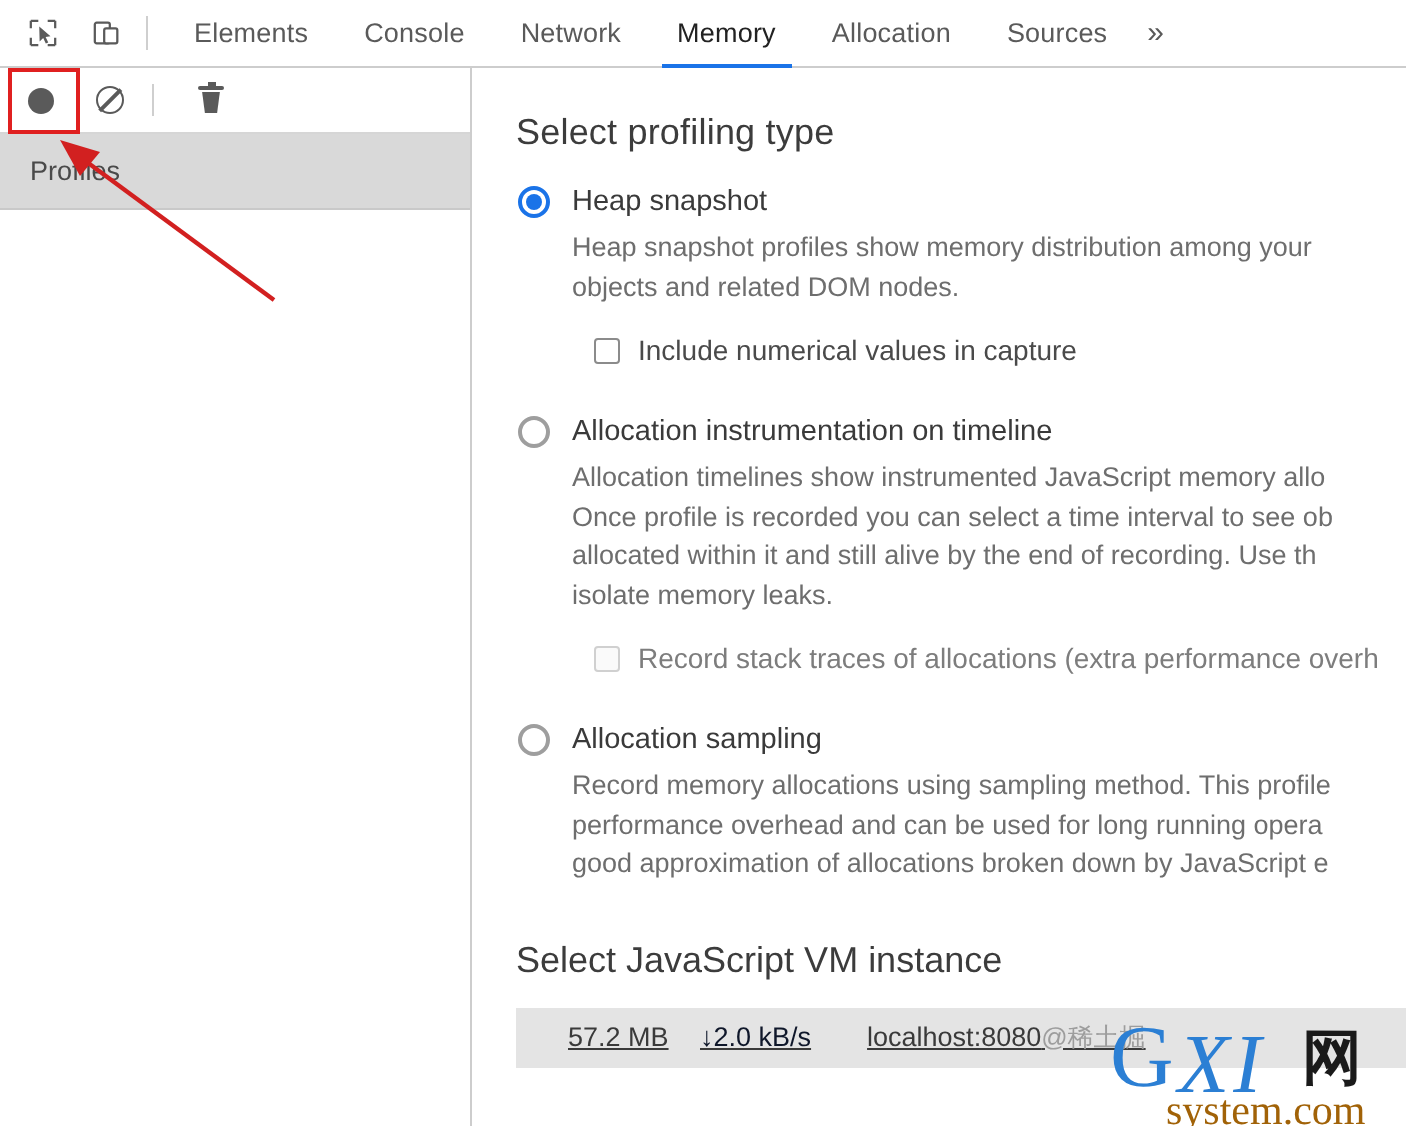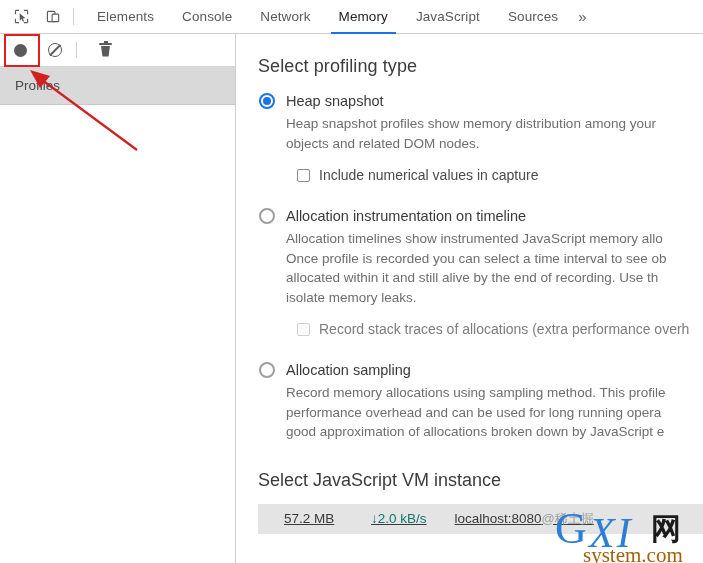--- a/index.html
+++ b/index.html
@@ -275,21 +275,21 @@
     display: flex;
     align-items: center;
     width: 445px;
     box-sizing: border-box;
     padding-left: 26px;
     font-size: 13.5px;
     color: #3a3a3a;
     text-decoration: underline;
   }
   .vm-size { min-width: 66px; }
-  .vm-rate { color: #0f766e; margin-right: 28px; white-space: nowrap; margin-left: 21px; }
+  .vm-rate { color: #0f172a; margin-right: 28px; white-space: nowrap; }
   .vm-host { color: #3a3a3a; }
   .vm-extra {
     color: #9d9d9d;
     font-size: 13px;
     white-space: nowrap;
   }
 
   
   .anno-box {
     position: absolute;
@@ -384,21 +384,21 @@
       <div class="tab">
         <span>Console</span>
       </div>
       <div class="tab">
         <span>Network</span>
       </div>
       <div class="tab active">
         <span>Memory</span>
       </div>
       <div class="tab">
-        <span>JavaScript</span>
+        <span>Allocation</span>
       </div>
       <div class="tab">
         <span>Sources</span>
       </div>
       <div class="tab-more">
         <span>»</span>
       </div>
     </div>
   </div>
 

